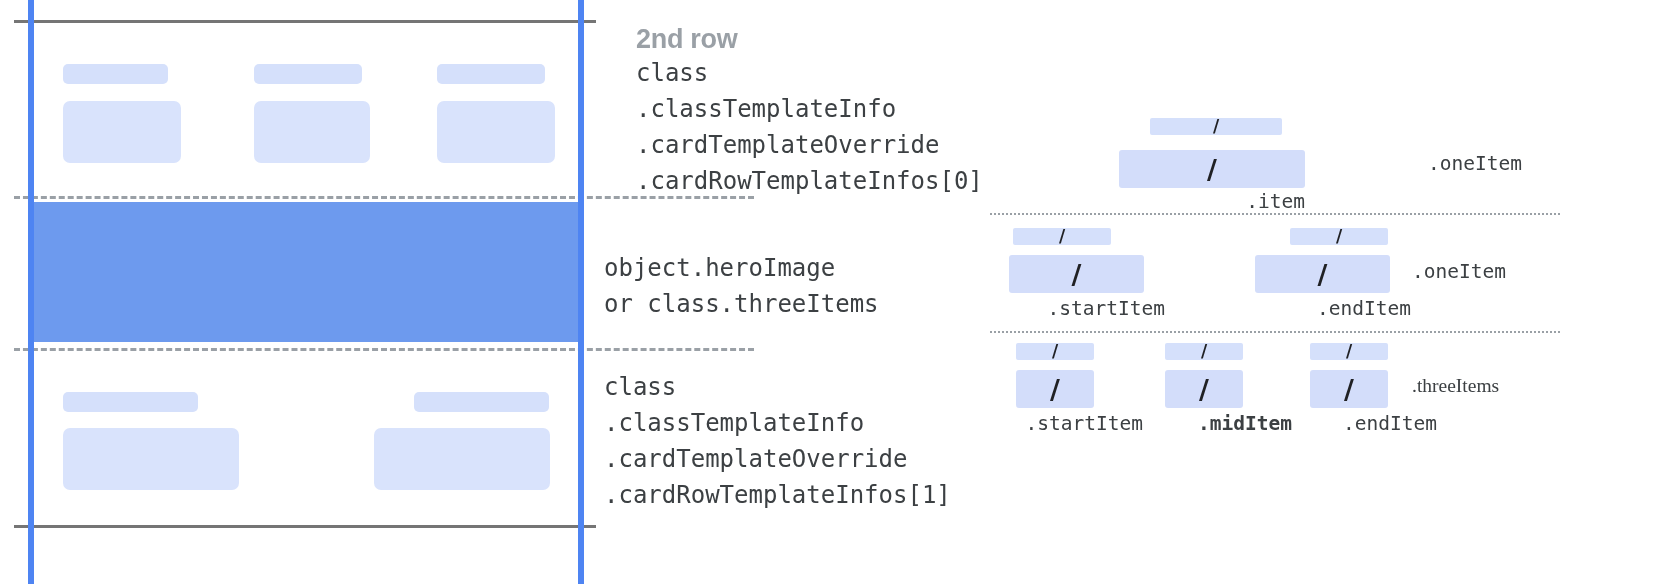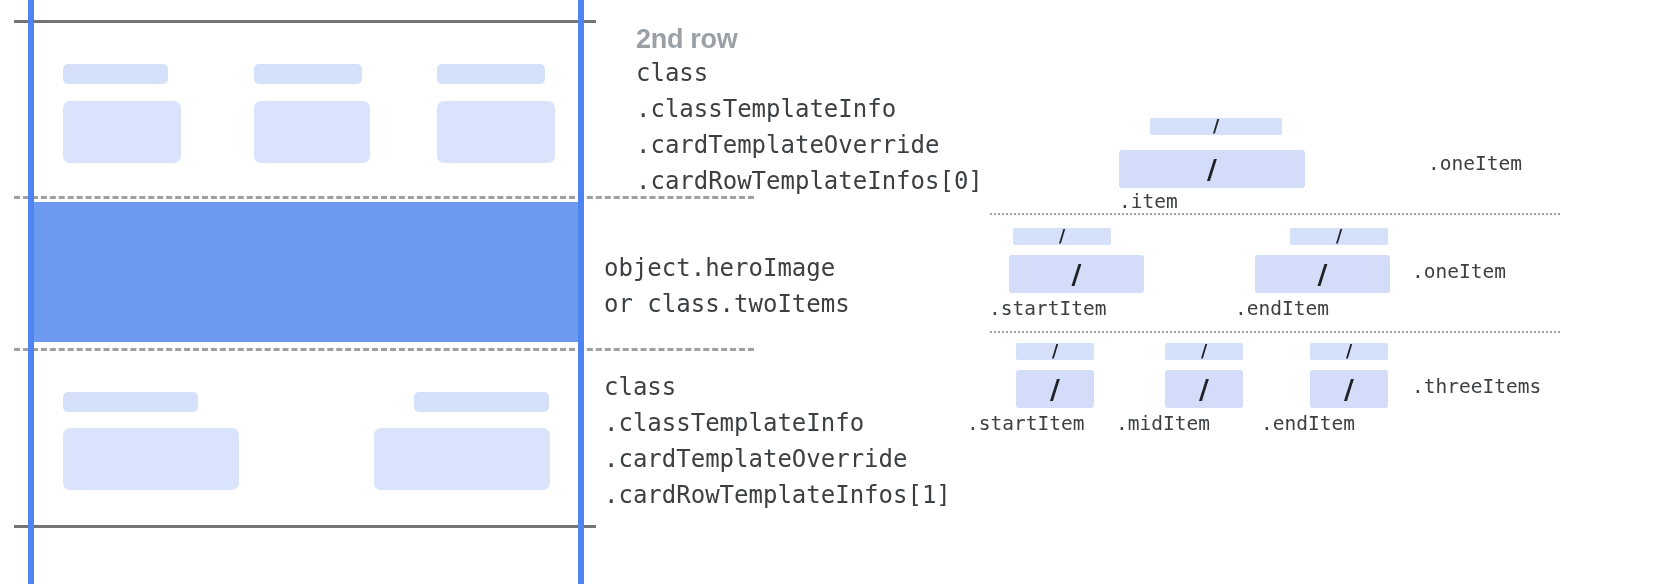--- a/index.html
+++ b/index.html
@@ -170,21 +170,21 @@
   }
   .slot-top .slash  { font-size: 17px; }
   .slot-main .slash { font-size: 27px; }
 
   .sub-label {
     position: absolute;
     font-family: "DejaVu Sans Mono", monospace;
     font-size: 19.5px;
     color: #3c4043;
     white-space: nowrap;
-    text-align: left;
+    text-align: right;
   }
   .side-label {
     position: absolute;
     font-family: "DejaVu Sans Mono", monospace;
     font-size: 19.5px;
     color: #3c4043;
     white-space: nowrap;
   }
 </style>
 </head>
@@ -237,21 +237,21 @@
     <div class="annot a-row2">
       <div class="annot-title">2nd row</div>
       <div class="annot-code">class
 .classTemplateInfo
 .cardTemplateOverride
 .cardRowTemplateInfos[0]</div>
     </div>
 
     <div class="annot a-hero">
       <div class="annot-code">object.heroImage
-or class.twoItems</div>
+or class.threeItems</div>
     </div>
 
     <div class="annot a-row3">
       <div class="annot-code">class
 .classTemplateInfo
 .cardTemplateOverride
 .cardRowTemplateInfos[1]</div>
     </div>
   </div>
 
@@ -305,28 +305,28 @@
         </div>
         <div class="sub-label" style="left:7px; top:412px; width:176px;">.startItem</div>
       </div>
       <div class="slot">
         <div class="slot-top" style="left:205px; top:343px; width:78px;">
           <span class="slash">/</span>
         </div>
         <div class="slot-main" style="left:205px; top:370px; width:78px;">
           <span class="slash">/</span>
         </div>
-        <div class="sub-label" style="left:156px; top:412px; width:176px;">.midItem</div>
+        <div class="sub-label" style="left:156px; top:412px; width:176px;font-weight:bold;">.midItem</div>
       </div>
       <div class="slot">
         <div class="slot-top" style="left:350px; top:343px; width:78px;">
           <span class="slash">/</span>
         </div>
         <div class="slot-main" style="left:350px; top:370px; width:78px;">
           <span class="slash">/</span>
         </div>
         <div class="sub-label" style="left:301px; top:412px; width:176px;">.endItem</div>
       </div>
-      <div class="side-label" style="left:452px; top:375px;">.threeItems</div>
+      <div class="side-label" style="left:452px; top:375px;font-family:Liberation Serif, serif;">.threeItems</div>
     </div>
 
   </div>
 </div>
 
 </body></html>

